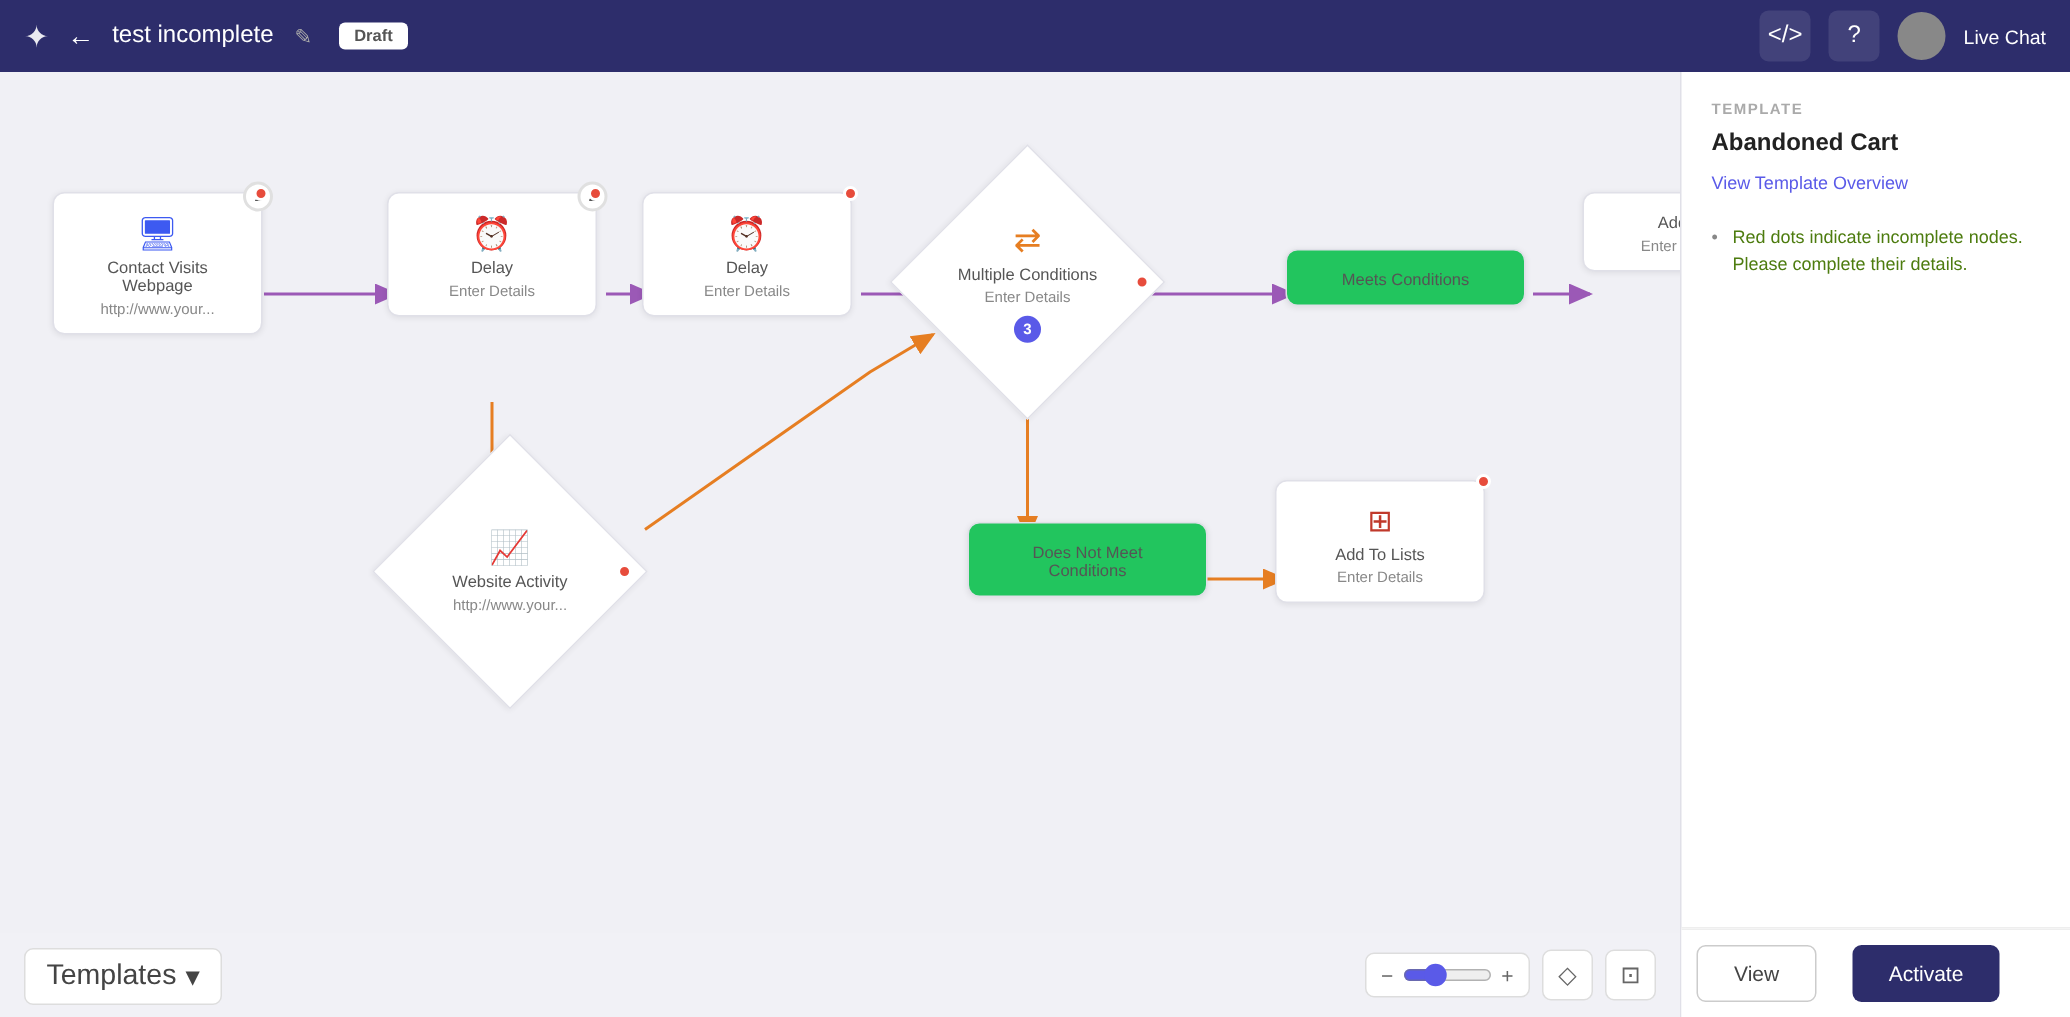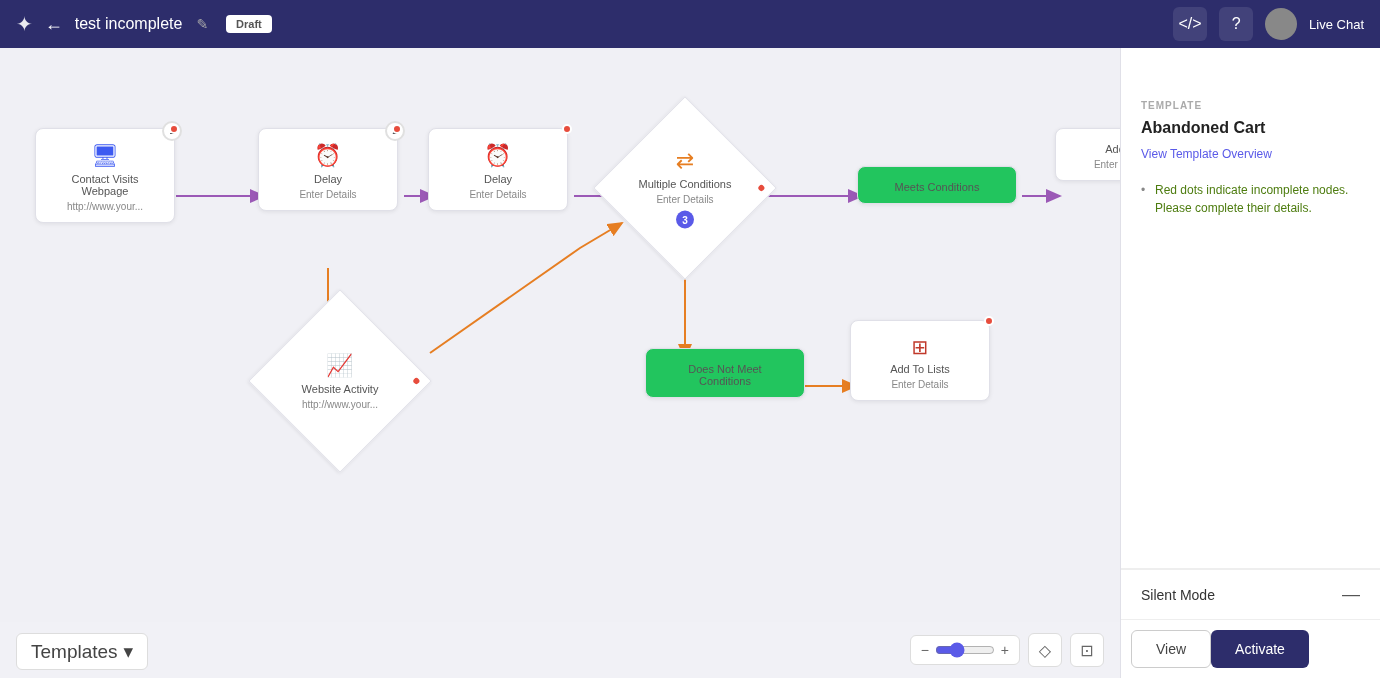--- a/index.html
+++ b/index.html
@@ -204,21 +204,20 @@
       background: #fff;
       border-left: 1px solid #e0e0e8;
       display: flex;
       flex-direction: column;
       height: 100%;
     }
     .right-panel-top {
       padding: 20px 20px 0;
       border-bottom: 1px solid #eee;
       flex: 1;
-      margin-top: 32px;
     }
     .panel-label {
       font-size: 10px;
       font-weight: 700;
       color: #aaa;
       letter-spacing: 1px;
       text-transform: uppercase;
       margin-bottom: 8px;
     }
     .panel-title {
@@ -466,24 +465,20 @@
   </div>
 
   <div class="right-panel">
     <div class="right-panel-top">
       <div class="panel-label">TEMPLATE</div>
       <div class="panel-title">Abandoned Cart</div>
       <a class="panel-link">View Template Overview</a>
       <div class="panel-bullet">Red dots indicate incomplete nodes. Please complete their details.</div>
     </div>
 
-    <div class="panel-bottom">
-      <span class="panel-bottom-label">Silent Mode</span>
-      <button class="panel-minus-btn">—</button>
-    </div>
 
     <div class="footer-btns">
       <button class="save-btn">View</button>
-      <button class="activate-btn" style="margin-left:0;">Activate</button>
+      <button class="activate-btn" style="margin-left:24px;">Activate</button>
     </div>
   </div>
 
 </div>
 
 </body></html>

